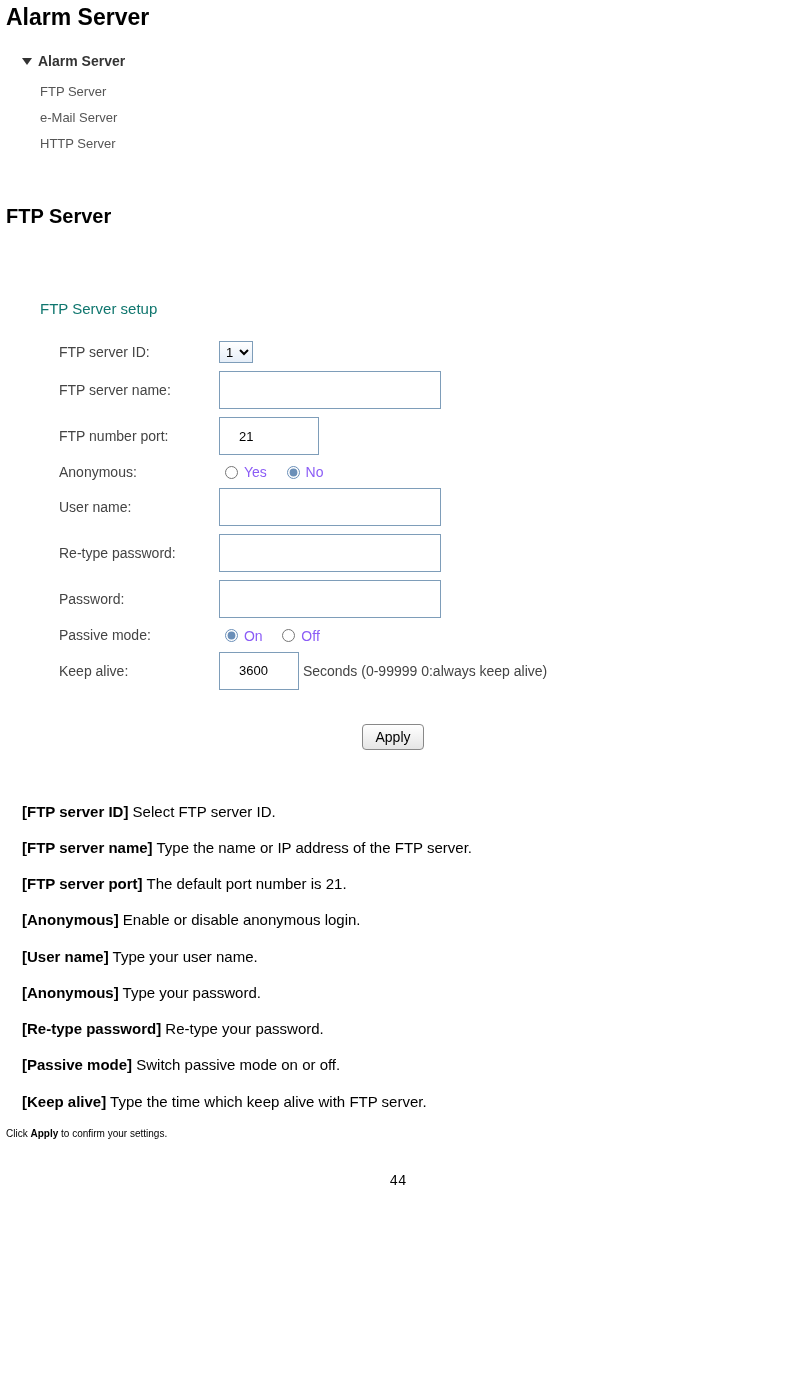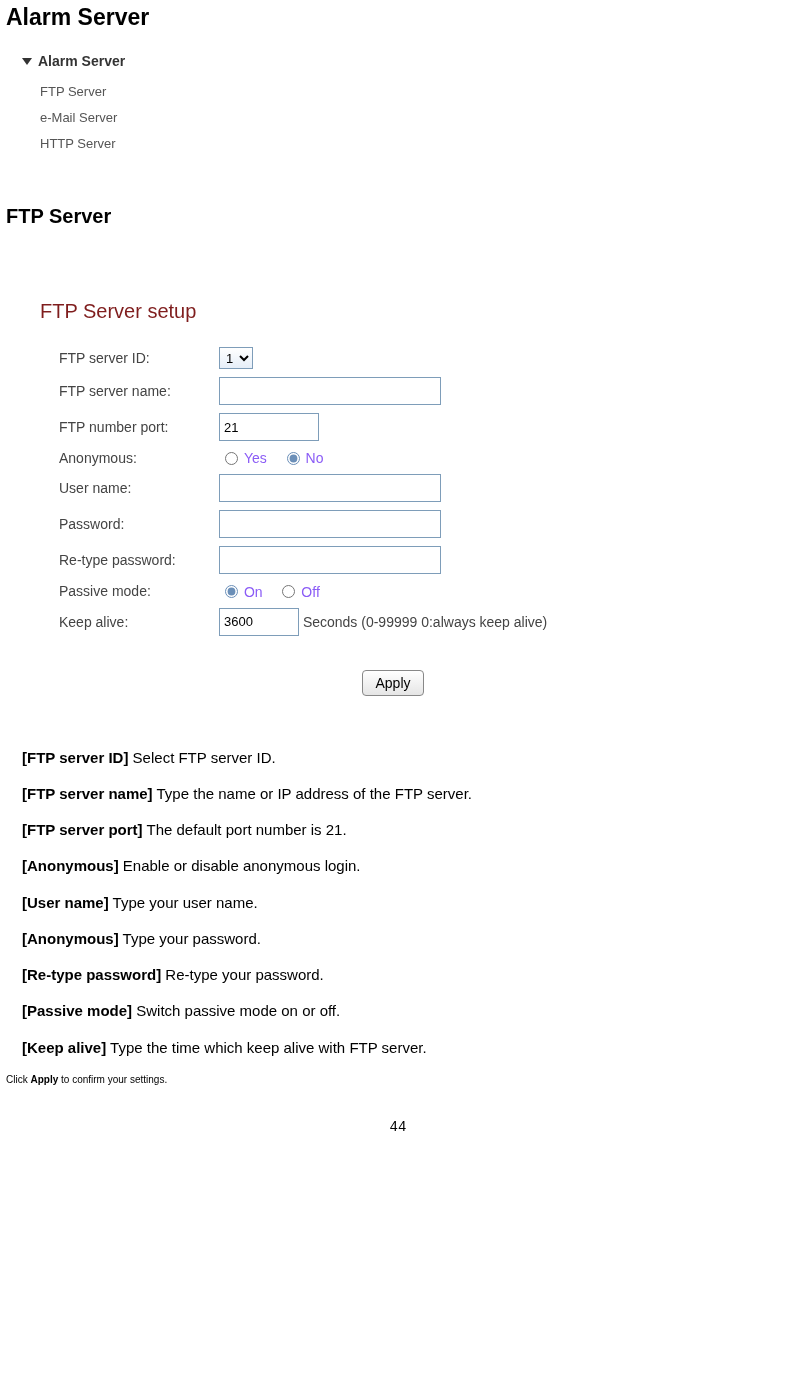--- a/index.html
+++ b/index.html
@@ -19,34 +19,34 @@
     
     .navblock { margin: 22px 0 0 22px; }
     .tree-root { display: flex; align-items: center; gap: 6px; color: #333; font-weight: bold; font-size: 14px; margin-bottom: 10px; }
     .caret { width: 0; height: 0; border-left: 5px solid transparent; border-right: 5px solid transparent; border-top: 7px solid #333; display: inline-block; }
     .tree-item { color: #555; font-size: 13px; margin-left: 18px; line-height: 2.0; }
 
     .spacer { height: 42px; }
 
     
     .form-shot { margin: 10px 0 0 30px; padding: 10px 0; }
-    .form-title { font-size: 20px; color: #7f1d1d; margin: 52px 0 18px 10px; }
+    .form-title { font-size: 15px; color: #0f766e; margin: 52px 0 18px 10px; }
     .form-table { border-collapse: separate; border-spacing: 0 4px; margin-left: 25px; }
     .form-table td { padding: 2px 4px; vertical-align: middle; font-size: 14px; color: #444; white-space: nowrap; }
     .lbl { width: 160px; }
 
     select.ctrl {
       border: 1px solid #7e9db9;
       background: linear-gradient(#fff,#e6eef8);
       height: 22px; font-size: 13px; padding: 0 2px;
     }
     input.txt {
       border: 1px solid #7e9db9;
       background: #fff;
-      height: 28px; font-size: 13px; padding: 0 4px;
+      height: 38px; font-size: 13px; padding: 0 19px;
     }
     .w-name   { width: 222px; }
     .w-port   { width: 100px; }
     .w-keep   { width: 80px; }
 
     input[type=radio] { accent-color: #6b8fb8; margin: 0 2px 0 6px; vertical-align: middle; }
     .radio-lbl { font-size: 14px; color: #8b5cf6; margin-right: 10px; vertical-align: middle; }
 
     .apply-wrap { text-align: center; margin: 28px 0 8px -40px; }
     button.apply {
@@ -112,25 +112,25 @@
           <span class="radio-lbl">Yes</span>
           <input type="radio" name="anon" checked="" style="">
           <span class="radio-lbl">No</span>
         </td>
       </tr>
       <tr>
         <td class="lbl">User name:</td>
         <td><input class="txt w-name" value="" style=""></td>
       </tr>
       <tr>
-        <td class="lbl">Password:</td>
+        <td class="lbl">Re-type password:</td>
         <td><input class="txt w-name" type="password" value="" style=""></td>
       </tr>
       <tr>
-        <td class="lbl">Re-type password:</td>
+        <td class="lbl">Password:</td>
         <td><input class="txt w-name" type="password" value="" style=""></td>
       </tr>
       <tr>
         <td class="lbl">Passive mode:</td>
         <td>
           <input type="radio" name="passive" checked="" style="">
           <span class="radio-lbl">On</span>
           <input type="radio" name="passive" style="">
           <span class="radio-lbl">Off</span>
         </td>

